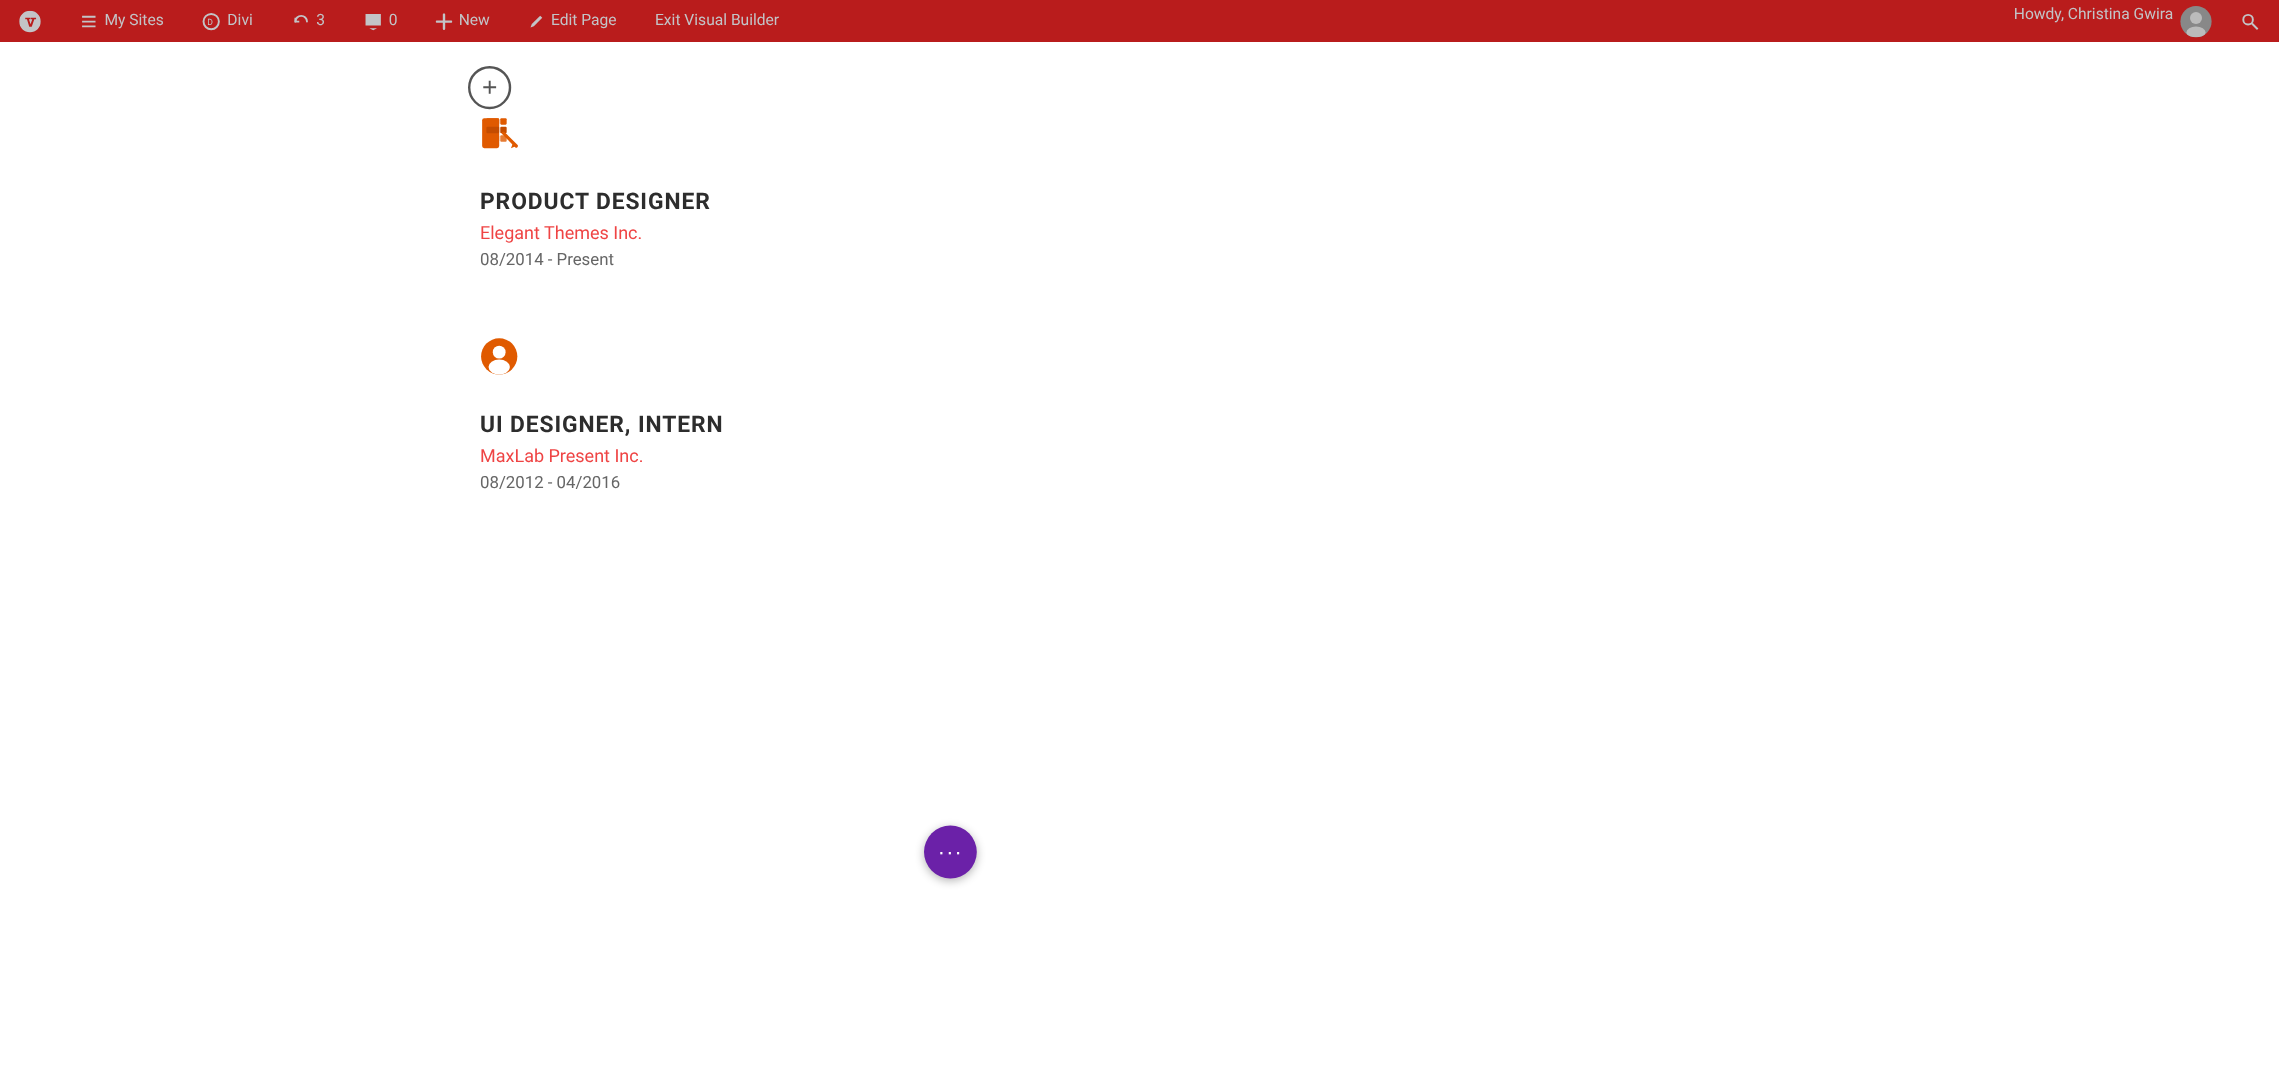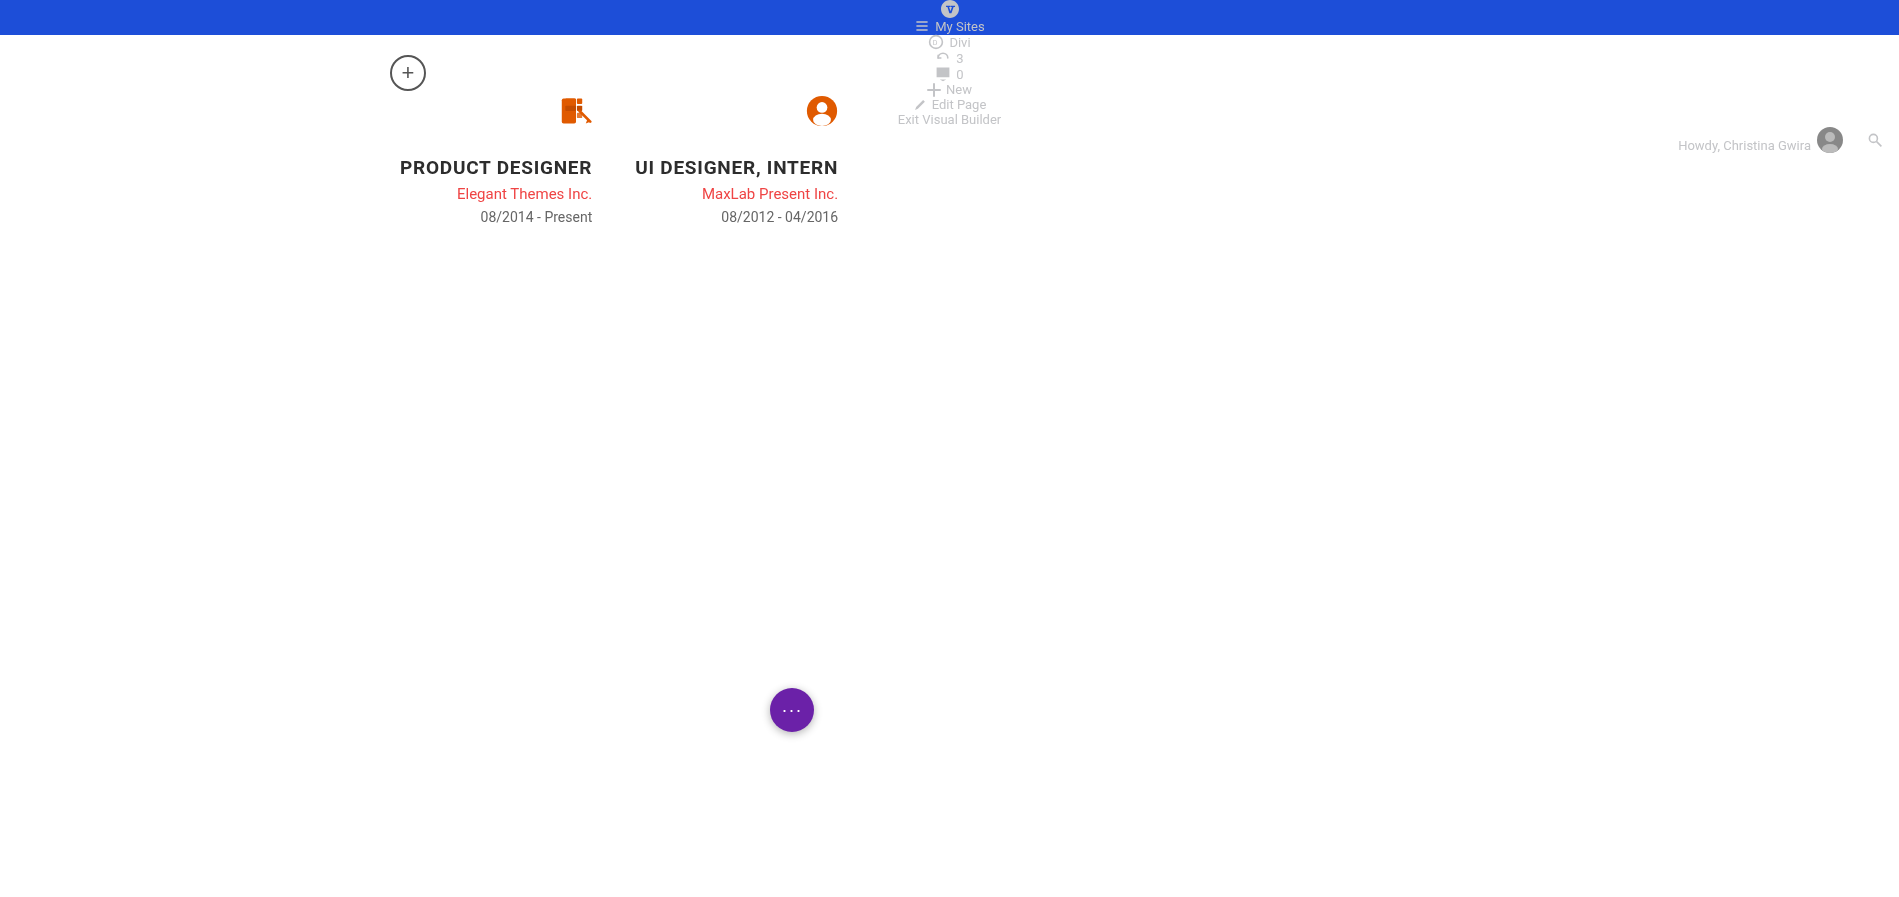--- a/index.html
+++ b/index.html
@@ -10,32 +10,31 @@
 
     body {
       font-family: -apple-system, BlinkMacSystemFont, 'Segoe UI', Roboto, Oxygen, sans-serif;
       background: #fff;
       width: 1899px;
       min-height: 897px;
     }
 
     
     .admin-bar {
-      background: #1d4ed8;
+      background: #b91c1c;
       height: 35px;
       display: flex;
       align-items: center;
       padding: 0 8px;
-      gap: 0;
+      gap: 16px;
       position: fixed;
       top: 0;
       left: 0;
       right: 0;
       z-index: 1000;
-      flex-direction: column;
     }
 
     .admin-bar-item {
       display: flex;
       align-items: center;
       gap: 5px;
       color: #c3c4c7;
       font-size: 13px;
       padding: 0 8px;
       height: 35px;
@@ -59,21 +58,21 @@
       align-items: center;
       margin-left: auto;
       color: #c3c4c7;
       font-size: 13px;
       gap: 8px;
     }
 
     .admin-bar-right .howdy {
       padding: 0 8px;
       display: flex;
-      align-items: flex-end;
+      align-items: flex-start;
       gap: 6px;
       cursor: pointer;
     }
 
     .avatar-img {
       width: 26px;
       height: 26px;
       border-radius: 50%;
       background: #888;
       display: flex;
@@ -117,23 +116,22 @@
       margin-bottom: 30px;
       position: absolute;
       top: 55px;
       left: 390px;
     }
 
     
     .work-entries {
       margin-top: 30px;
       display: flex;
-      flex-direction: row;
-      gap: 43px;
-      text-align: right;
+      flex-direction: column;
+      gap: 56px;
     }
 
     .work-entry {
       display: flex;
       flex-direction: column;
       gap: 6px;
     }
 
     .work-icon {
       font-size: 28px;

